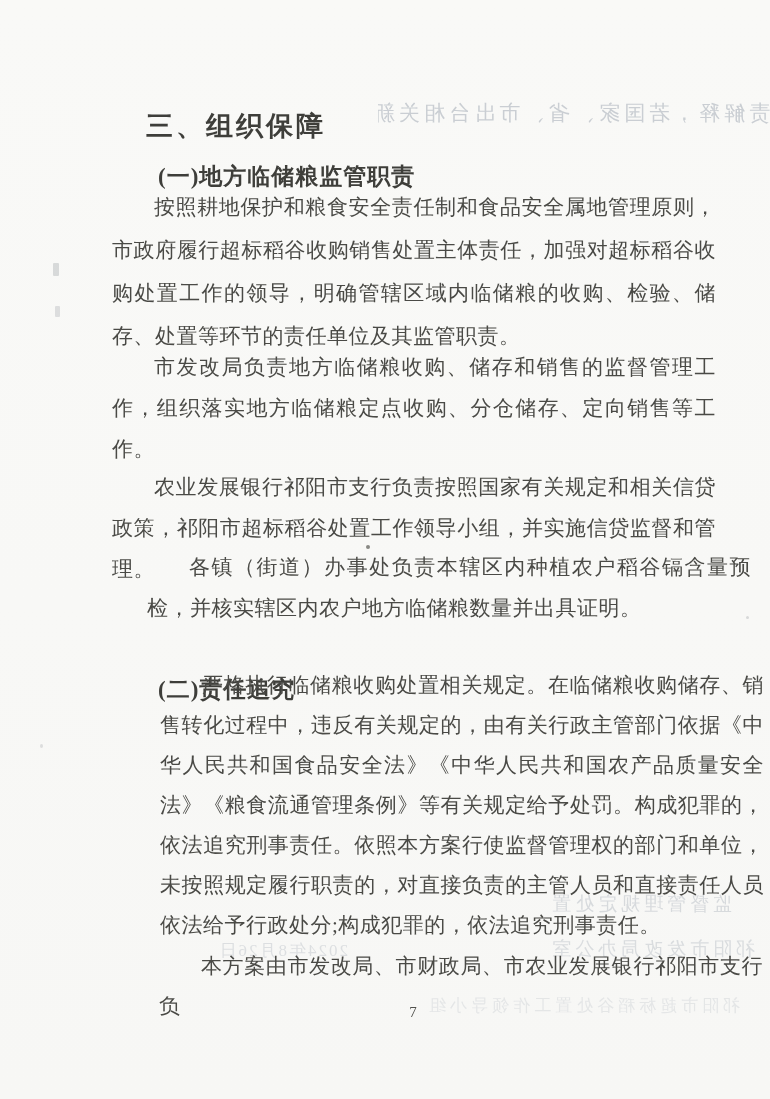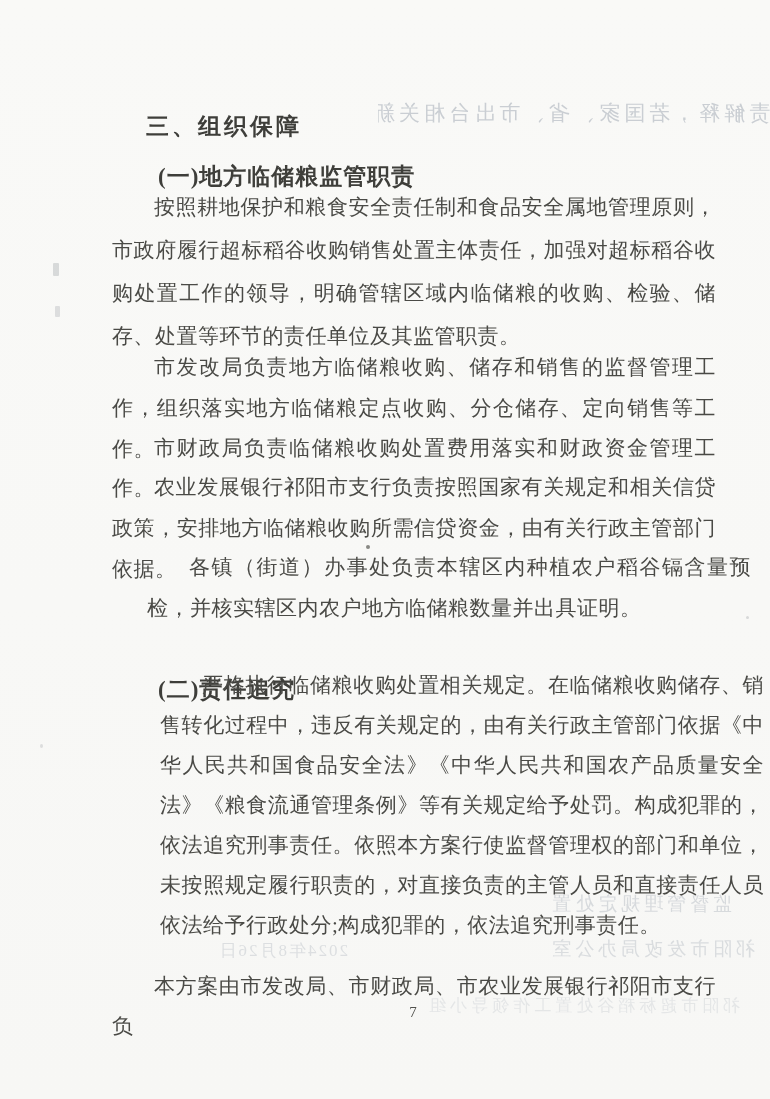--- a/index.html
+++ b/index.html
@@ -17,21 +17,21 @@
     font-family: "Liberation Serif", serif;
     color: #45453f;
   }
   
   .h1 {
     position: absolute;
     left: 146px;
     top: 106px;
     margin: 0;
     font-family: "Liberation Sans", sans-serif;
-    font-size: 23px;
+    font-size: 27px;
     font-weight: 700;
     line-height: 40px;
     letter-spacing: 3px;
     color: #3e3e3a;
   }
   
   .h2 {
     position: absolute;
     left: 150px;
     margin: 8px;
@@ -55,21 +55,21 @@
     text-indent: 2em;
     letter-spacing: 0.5px;
     color: #4a4a46;
   }
   .p1 { top: 186px; line-height: 43px; }
   .p2 { top: 347px; line-height: 41px; }
   .p3 { top: 428px; }
   .p4 { top: 467px; line-height: 41px; }
   .p5 { top: 547px; line-height: 41px; margin-left: 35px; }
   .p6 { top: 665px; margin-left: 48px; }
-  .p7 { top: 966px; }
+  .p7 { top: 946px; margin-left: 47px; }
   .pageno {
     position: absolute;
     left: 398px;
     top: 1004px;
     width: 30px;
     text-align: center;
     font-size: 15px;
     color: #50504c;
     font-family: "Liberation Serif", serif;
   }
@@ -123,22 +123,21 @@
   <div class="speck speck4"></div>
   <div class="speck speck5"></div>
   <div class="speck speck6"></div>
 
   <h1 class="h1">三、组织保障</h1>
 
   <h2 class="h2 h2a">(一)地方临储粮监管职责</h2>
 
   <p class="para p1">按照耕地保护和粮食安全责任制和食品安全属地管理原则，市政府履行超标稻谷收购销售处置主体责任，加强对超标稻谷收购处置工作的领导，明确管辖区域内临储粮的收购、检验、储存、处置等环节的责任单位及其监管职责。</p>
   <p class="para p2">市发改局负责地方临储粮收购、储存和销售的监督管理工作，组织落实地方临储粮定点收购、分仓储存、定向销售等工作。</p>
-  <p class="para p3">市财政局负责临储粮收购处置费用落实和财政资金管理工作。</p>
-  <p class="para p4">农业发展银行祁阳市支行负责按照国家有关规定和相关信贷政策，安排地方临储粮收购所需信贷资金，由有关行政主管部门依据。</p>
+  <p class="para p4">农业发展银行祁阳市支行负责按照国家有关规定和相关信贷政策，祁阳市超标稻谷处置工作领导小组，并实施信贷监督和管理。</p>
   <p class="para p5">各镇（街道）办事处负责本辖区内种植农户稻谷镉含量预检，并核实辖区内农户地方临储粮数量并出具证明。</p>
 
   <h2 class="h2 h2b">(二)责任追究</h2>
 
   <p class="para p6">严格执行临储粮收购处置相关规定。在临储粮收购储存、销售转化过程中，违反有关规定的，由有关行政主管部门依据《中华人民共和国食品安全法》《中华人民共和国农产品质量安全法》《粮食流通管理条例》等有关规定给予处罚。构成犯罪的，依法追究刑事责任。依照本方案行使监督管理权的部门和单位，未按照规定履行职责的，对直接负责的主管人员和直接责任人员依法给予行政处分;构成犯罪的，依法追究刑事责任。</p>
   <p class="para p7">本方案由市发改局、市财政局、市农业发展银行祁阳市支行负</p>
 
   <div class="pageno">7</div>
 
 </div>

